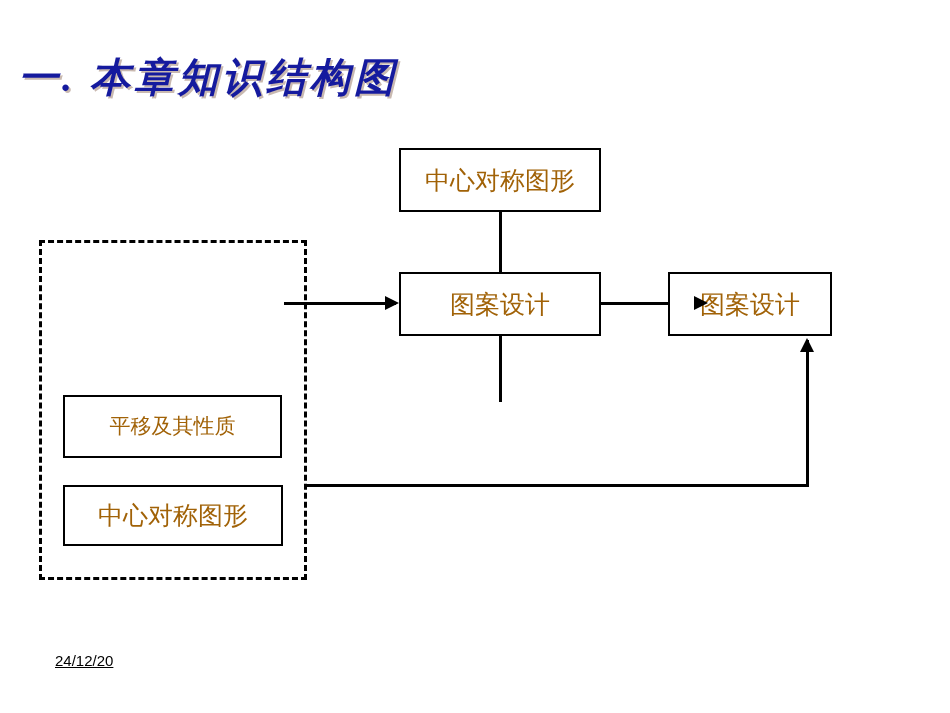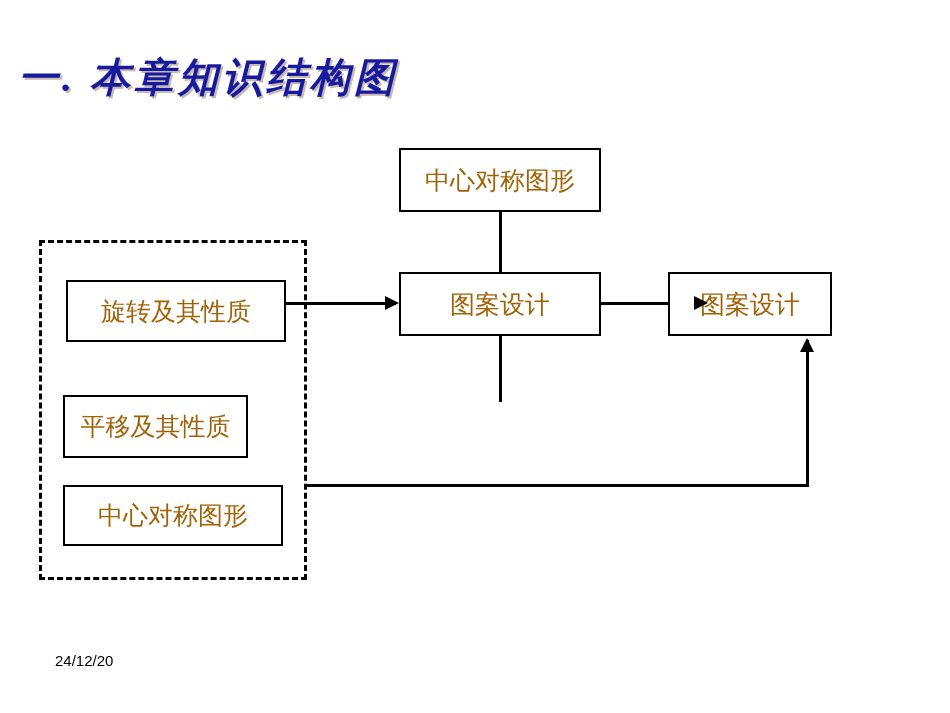--- a/index.html
+++ b/index.html
@@ -46,21 +46,21 @@
   }
   .node span {
     display: block;
     line-height: 1;
   }
   #node-central-figure { left: 399px; top: 148px; width: 202px; height: 64px; font-size: 25px; }
   #node-central-sym    { left: 399px; top: 272px; width: 202px; height: 64px; font-size: 25px; }
   #node-pattern-design { left: 668px; top: 272px; width: 164px; height: 64px; font-size: 25px; }
   #node-origin-coords  { left: 322px; top: 400px; width: 347px; height: 60px; font-size: 25px; }
   #node-rotation       { left: 66px;  top: 280px; width: 220px; height: 62px; font-size: 25px; }
-  #node-translation    { left: 63px;  top: 395px; width: 185px; height: 63px; font-size: 25px; }
+  #node-translation    { left: 63px;  top: 395px; width: 219px; height: 63px; font-size: 21px; }
   #node-axial-sym      { left: 63px;  top: 485px; width: 220px; height: 61px; font-size: 25px; }
 
   
   #dashed-group {
     position: absolute;
     left: 39px;
     top: 240px;
     width: 268px;
     height: 340px;
     box-sizing: border-box;
@@ -111,20 +111,21 @@
 
   
   #footer-date {
     position: absolute;
     left: 55px;
     top: 652px;
     font-family: "Liberation Sans", sans-serif;
     font-size: 15px;
     color: #000000;
     letter-spacing: 0px;
+    text-decoration: underline;
   }
 </style>
 </head>
 <body>
 
 <div id="slide">
 
   <div id="title">一. 本章知识结构图</div>
 
   <div id="dashed-group"></div>
@@ -146,23 +147,20 @@
 
   <div class="node" id="node-central-sym">
     <span>图案设计</span>
   </div>
 
   <div class="node" id="node-pattern-design">
     <span>图案设计</span>
   </div>
 
 
-  <div class="node" id="node-rotation">
-    <span>旋转及其性质</span>
-  </div>
 
   <div class="node" id="node-translation">
     <span>平移及其性质</span>
   </div>
 
   <div class="node" id="node-axial-sym">
     <span>中心对称图形</span>
   </div>
 
   <div id="footer-date">24/12/20</div>

